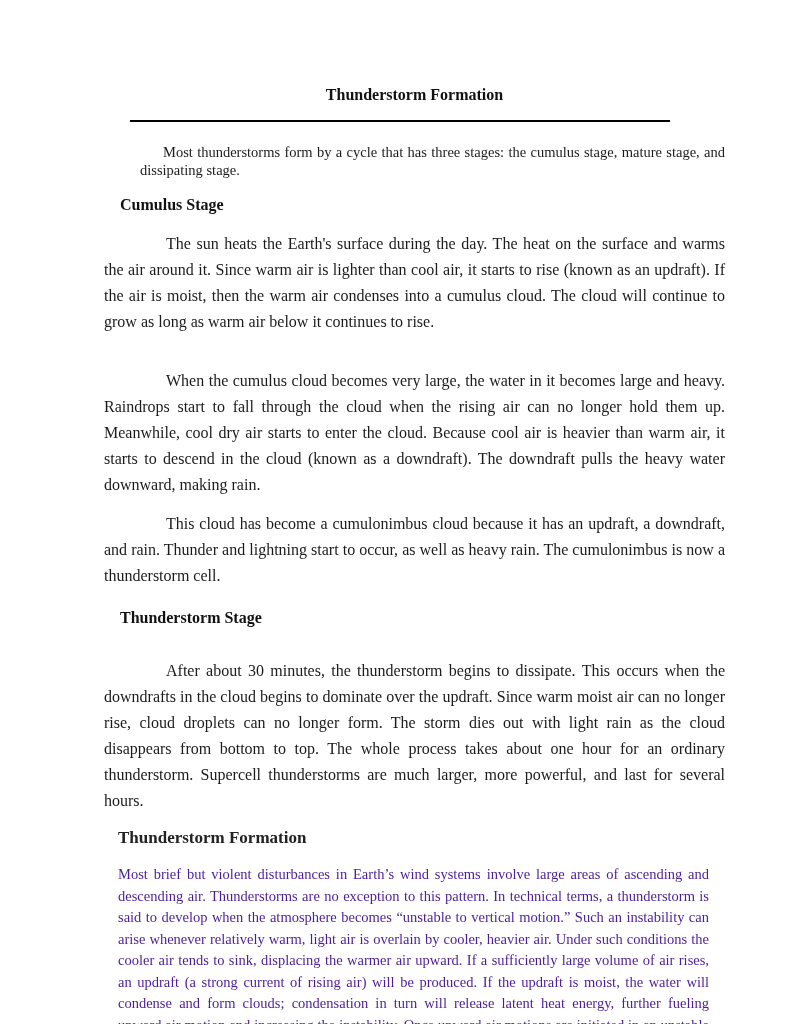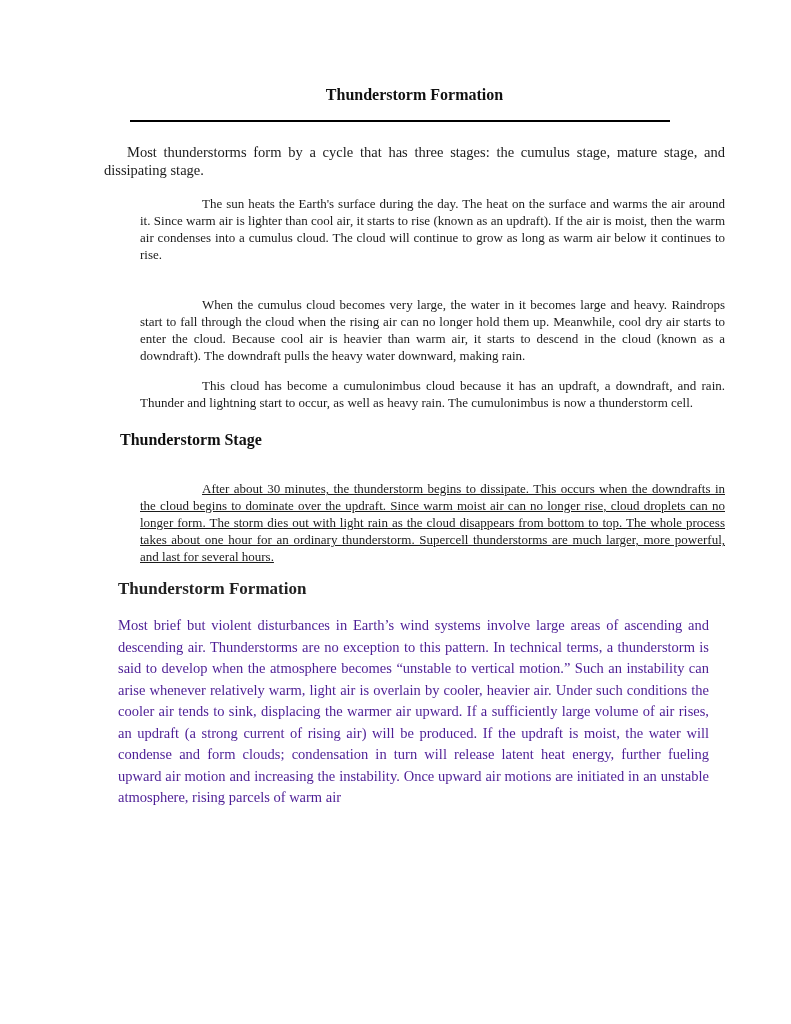--- a/index.html
+++ b/index.html
@@ -34,39 +34,39 @@
   }
   p {
     margin: 0;
     text-align: justify;
   }
   .intro {
     margin-top: 22px;
     font-size: 14.5px;
     line-height: 17.6px;
     text-indent: 23px;
+    margin-left: 36px;
   }
   .stage-heading {
     margin: 16px 0 0 16px;
     font-size: 16px;
     font-weight: bold;
     line-height: 20px;
     color: #111111;
   }
   .stage-heading.sp-mature { margin-top: 14px; }
   .stage-heading.sp-diss   { margin-top: 19px; }
   .body-para {
-    font-size: 13px;
-    line-height: 17px;
+    font-size: 16px;
+    line-height: 26px;
     text-indent: 62px;
     margin-top: 16px;
-    margin-left: 36px;
   }
   .body-para.sp-gap  { margin-top: 33px; }
-  .body-para.sp-gap2 { margin-top: 30px; text-decoration: underline; }
+  .body-para.sp-gap2 { margin-top: 30px; }
   .body-para.sp-sm   { margin-top: 13px; font-family: Liberation Serif, serif; }
   .article-heading {
     margin: 13px 0 0 14px;
     font-size: 17px;
     font-weight: bold;
     line-height: 22px;
     color: #222222;
   }
   .article-para {
     margin: 15px 16px 0 14px;
@@ -81,20 +81,21 @@
 <body>
 
 <div class="page">
 
   <h1 class="doc-title">Thunderstorm Formation</h1>
 
   <hr class="rule">
 
   <p class="intro">Most thunderstorms form by a cycle that has three stages: the cumulus stage, mature stage, and dissipating stage.</p>
 
+  <h2 class="stage-heading">Cumulus Stage</h2>
 
   <p class="body-para">The sun heats the Earth's surface during the day. The heat on the surface and warms the air around it. Since warm air is lighter than cool air, it starts to rise (known as an updraft). If the air is moist, then the warm air condenses into a cumulus cloud. The cloud will continue to grow as long as warm air below it continues to rise.</p>
 
 
   <p class="body-para sp-gap">When the cumulus cloud becomes very large, the water in it becomes large and heavy. Raindrops start to fall through the cloud when the rising air can no longer hold them up. Meanwhile, cool dry air starts to enter the cloud. Because cool air is heavier than warm air, it starts to descend in the cloud (known as a downdraft). The downdraft pulls the heavy water downward, making rain.</p>
 
   <p class="body-para sp-sm">This cloud has become a cumulonimbus cloud because it has an updraft, a downdraft, and rain. Thunder and lightning start to occur, as well as heavy rain. The cumulonimbus is now a thunderstorm cell.</p>
 
   <h2 class="stage-heading sp-diss">Thunderstorm Stage</h2>
 

